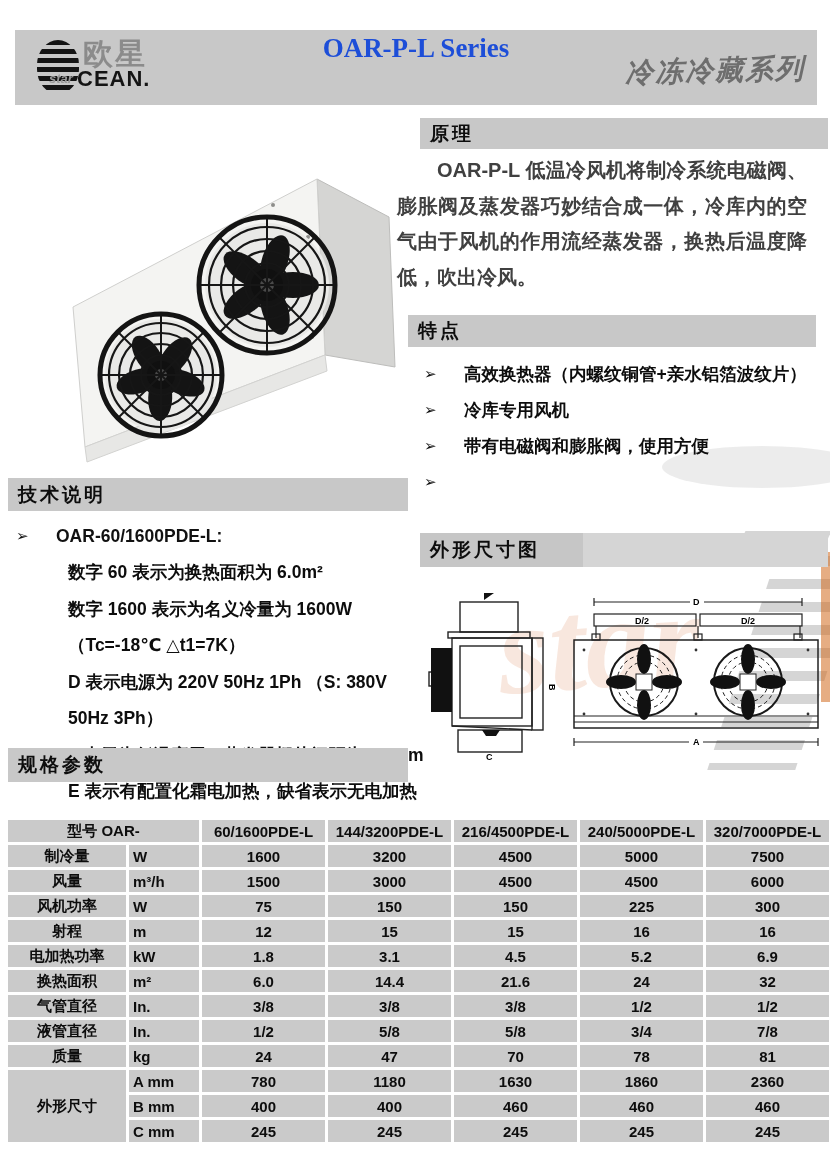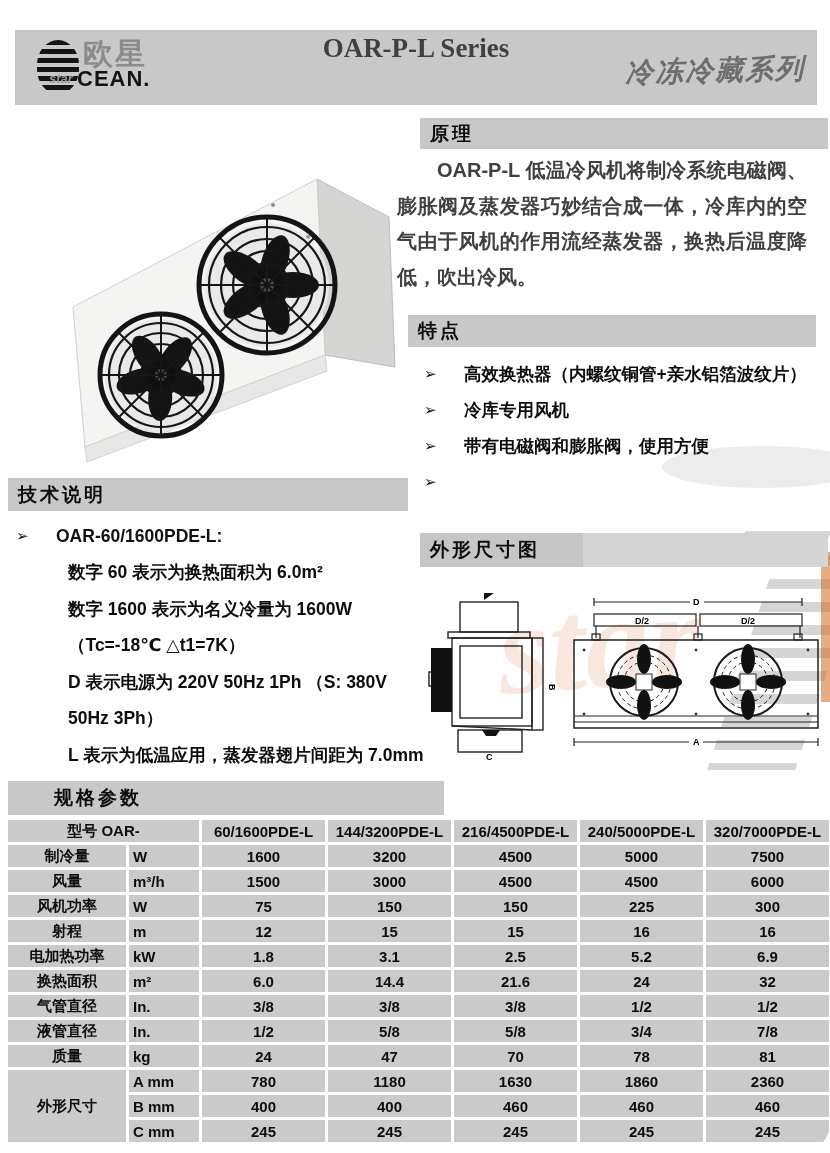--- a/index.html
+++ b/index.html
@@ -1,31 +1,31 @@
 <!DOCTYPE html>
 <html><head>
 <meta charset="utf-8">
 <style>
   html,body{margin:0;padding:0;background:#fff;}
   .page{position:relative;width:830px;height:1153px;background:#fff;overflow:hidden;
-        font-family:"Liberation Sans","DejaVu Sans",sans-serif;color:#111;border-radius:30px;}
+        font-family:"Liberation Sans","DejaVu Sans",sans-serif;color:#111;}
   .absbar{position:absolute;background:#c8c8c8;display:flex;align-items:center;}
   .absbar .bt{font-size:19px;font-weight:700;padding-left:10px;letter-spacing:3px;color:#0d0d0d;}
 
   
   #hdr{left:15px;top:30px;width:802px;height:75px;}
   .logo{position:absolute;left:22px;top:8px;width:180px;height:60px;}
   .logo-o{position:absolute;left:0;top:2px;width:42px;height:54px;border-radius:50%/46%;
           background:repeating-linear-gradient(#141414 0 5px,#c8c8c8 5px 9px);}
   .logo-cn{position:absolute;left:46px;top:-4px;font-size:30px;font-weight:700;color:#8b8b8b;letter-spacing:2px;}
   .logo-star{position:absolute;left:12px;top:33px;font-size:13px;font-style:italic;font-weight:700;color:#9a9a9a;}
   .logo-ocean{position:absolute;left:40px;top:28px;font-size:22px;font-weight:900;color:#141414;letter-spacing:1px;}
   .titles{position:absolute;left:0;right:0;top:2px;text-align:center;}
   .t-cn{font-size:30px;font-weight:700;letter-spacing:5px;line-height:38px;color:#0c0c0c;}
-  .t-en{font-size:27px;font-weight:700;line-height:32px;color:#404040;
+  .t-en{font-size:27px;font-weight:700;line-height:32px;color:#1d4ed8;
         font-family:"Liberation Serif","DejaVu Serif",serif;}
   .callig{position:absolute;right:12px;top:22px;font-size:28px;font-weight:700;font-style:italic;
           color:#6e6e6e;letter-spacing:2px;transform:rotate(-1.5deg);
           font-family:"Liberation Serif","DejaVu Serif",serif;}
 
   
   #principle-bar{left:420px;top:118px;width:408px;height:31px;text-align:center;}
   #principle-body{position:absolute;left:397px;top:153px;width:410px;font-size:20px;font-weight:700;
                   line-height:35.5px;text-indent:2em;text-align:justify;color:#404040;}
   #features-bar{left:408px;top:315px;width:408px;height:32px;}
@@ -35,21 +35,21 @@
   .ft{font-size:17.5px;font-weight:700;color:#0d0d0d;}
   #tech-bar{left:8px;top:478px;width:400px;height:33px;}
   #tech-block{position:absolute;left:16px;top:518px;width:408px;}
   .tech-head{display:flex;line-height:36px;}
   .tech-head .hd{font-size:17.5px;font-weight:700;}
   #tech-lines{margin-left:52px;}
   .tl{font-size:17.5px;font-weight:700;line-height:36.5px;color:#0d0d0d;}
 
   #dim-bar{left:420px;top:533px;width:408px;height:34px;
            background:linear-gradient(90deg,#c6c6c6 0 40%,#d5d5d5 40%);}
-  #spec-bar{left:8px;top:781px;width:400px;height:34px;padding-left:36px;}
+  #spec-bar{left:8px;top:748px;width:400px;height:34px;}
 
   
   .wm-stripes-a{position:absolute;left:588px;top:534px;width:120px;height:13px;background:#b3b3b3;
                 opacity:.55;transform:skewX(-25deg);}
   .wm-stripes-b{position:absolute;left:742px;top:531px;width:86px;height:15px;background:#b3b3b3;
                 opacity:.55;transform:skewX(-25deg);}
   .wm-stripes-col{position:absolute;left:742px;top:556px;width:88px;height:214px;opacity:.5;
                   background:repeating-linear-gradient(#ababab 0 10px,transparent 10px 23px);
                   transform:skewX(-18deg);}
   .wm-orange-edge{position:absolute;left:821px;top:552px;width:9px;height:150px;background:#d2691e;opacity:.55;}
@@ -337,21 +337,21 @@
           <td class="val">15</td>
           <td class="val">15</td>
           <td class="val">16</td>
           <td class="val">16</td>
         </tr>
         <tr>
           <td class="lab">电加热功率</td>
           <td class="unit">kW</td>
           <td class="val">1.8</td>
           <td class="val">3.1</td>
-          <td class="val">2.5</td>
+          <td class="val">4.5</td>
           <td class="val">5.2</td>
           <td class="val">6.9</td>
         </tr>
         <tr>
           <td class="lab">换热面积</td>
           <td class="unit">m²</td>
           <td class="val">6.0</td>
           <td class="val">14.4</td>
           <td class="val">21.6</td>
           <td class="val">24</td>

